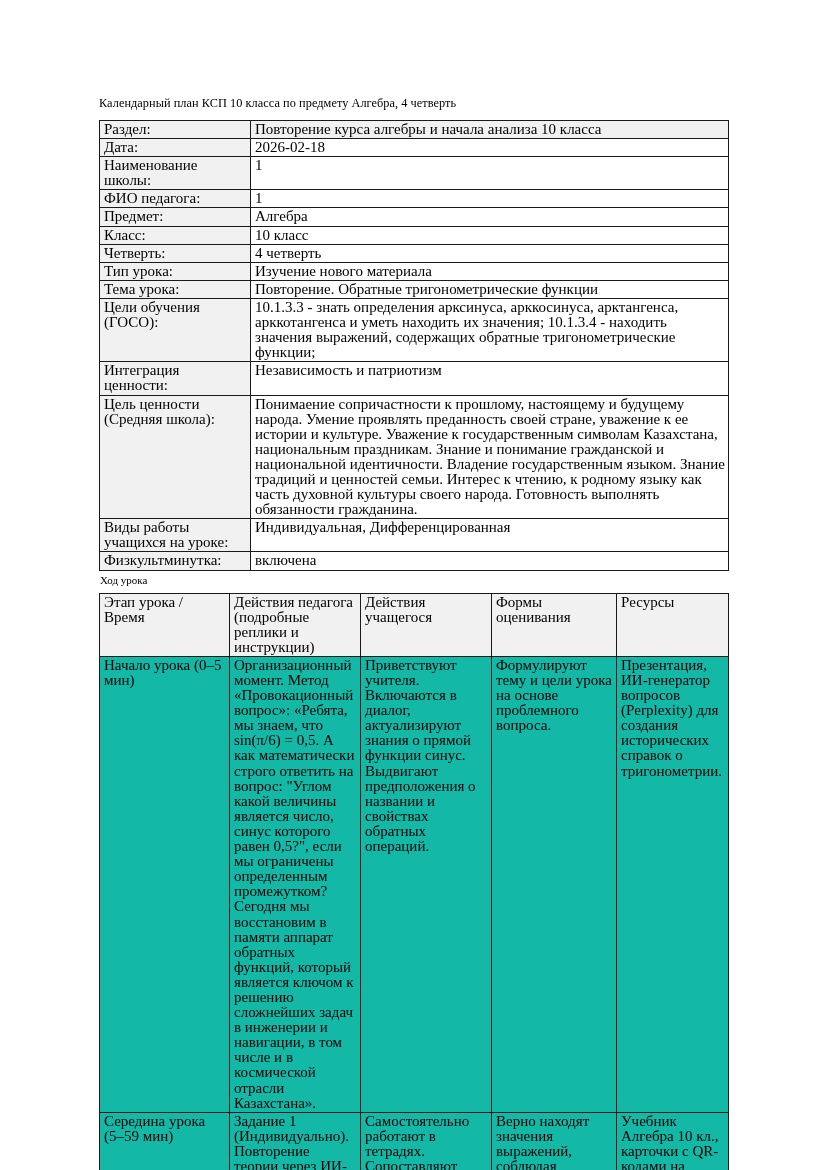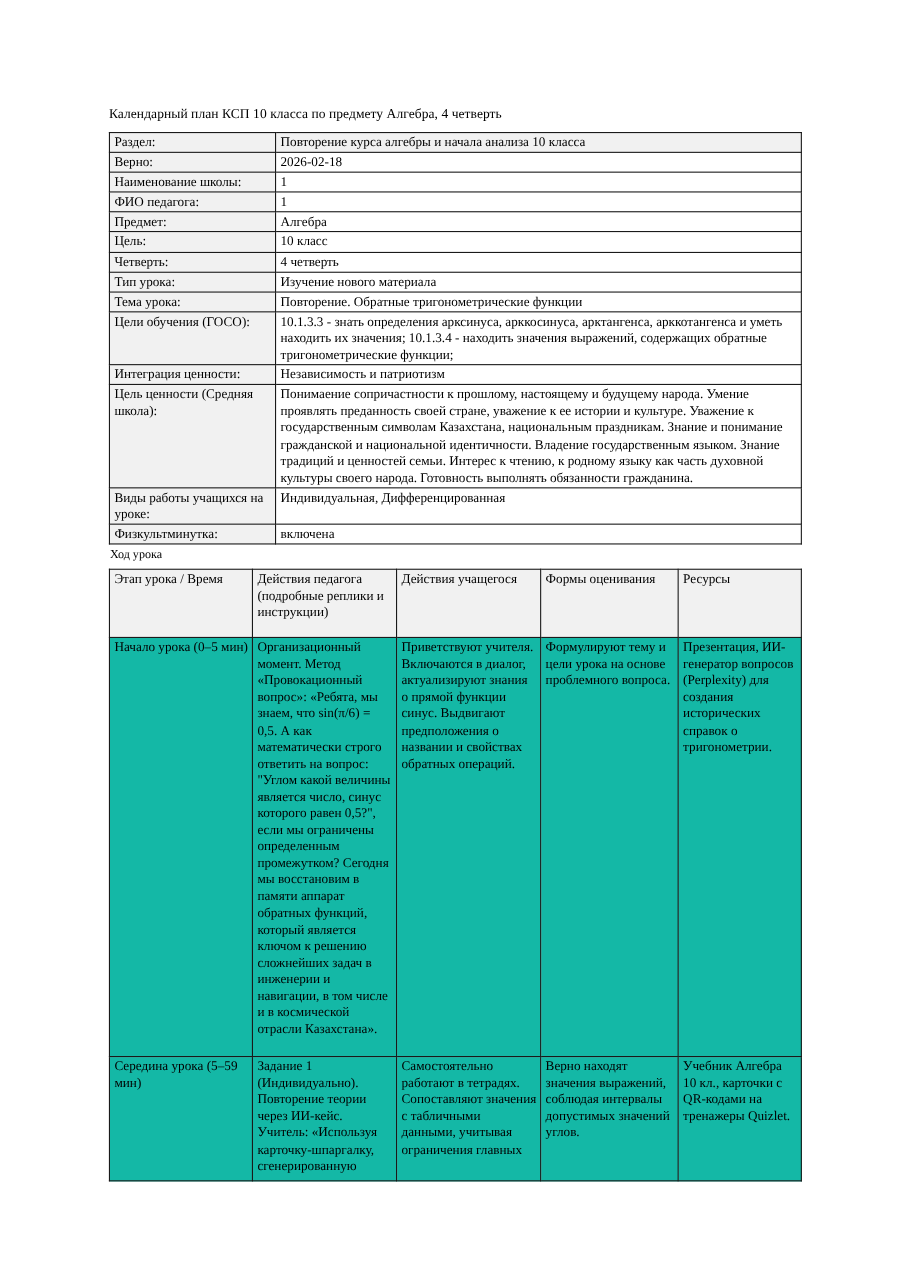--- a/index.html
+++ b/index.html
@@ -32,21 +32,21 @@
   }
   .section-caption {
     font-size: 11px;
     line-height: 15px;
     margin: 2px 0 5px 1px;
   }
   table {
     border-collapse: collapse;
     table-layout: fixed;
     width: 629px;
-    font-size: 12px;
+    font-size: 15px;
     line-height: 15.1px;
   }
   table td, table th {
     border: 1px solid #1a1a1a;
     padding: 1px 3px 1px 4px;
     vertical-align: top;
     text-align: left;
     font-weight: normal;
     word-wrap: break-word;
     overflow-wrap: break-word;
@@ -92,37 +92,37 @@
     <colgroup>
         <col class="k">
         <col class="v">
       </colgroup>
     <tbody>
         <tr class="shaded">
           <td class="k">Раздел:</td>
           <td class="v">Повторение курса алгебры и начала анализа 10 класса</td>
         </tr>
         <tr>
-          <td class="k">Верно:</td>
+          <td class="k">Дата:</td>
           <td class="v">2026-02-18</td>
         </tr>
         <tr>
           <td class="k">Наименование школы:</td>
           <td class="v">1</td>
         </tr>
         <tr>
           <td class="k">ФИО педагога:</td>
           <td class="v">1</td>
         </tr>
         <tr>
           <td class="k">Предмет:</td>
           <td class="v">Алгебра</td>
         </tr>
         <tr>
-          <td class="k">Цель:</td>
+          <td class="k">Класс:</td>
           <td class="v">10 класс</td>
         </tr>
         <tr>
           <td class="k">Четверть:</td>
           <td class="v">4 четверть</td>
         </tr>
         <tr>
           <td class="k">Тип урока:</td>
           <td class="v">Изучение нового материала</td>
         </tr>

